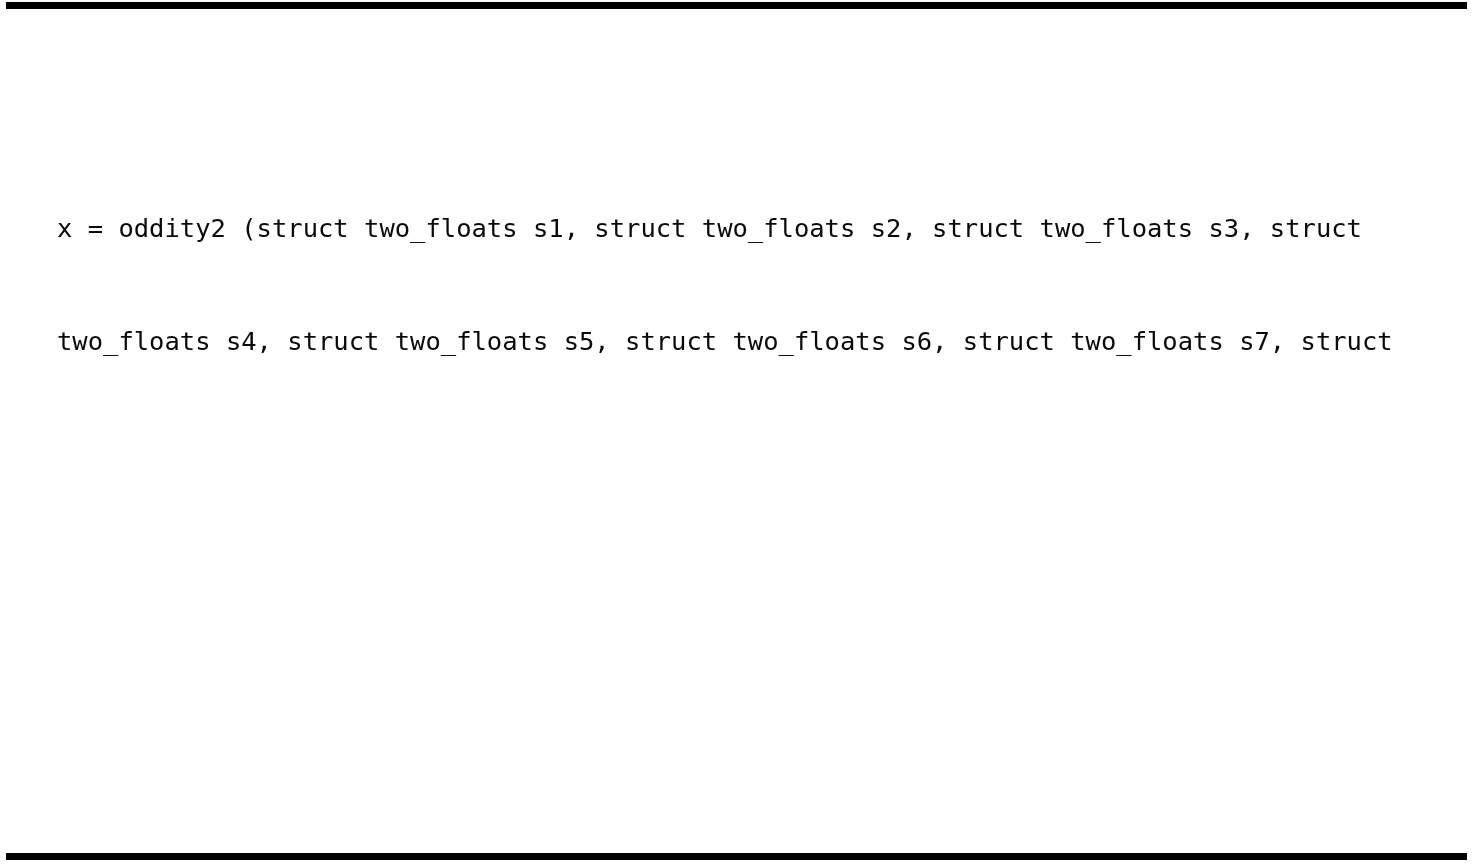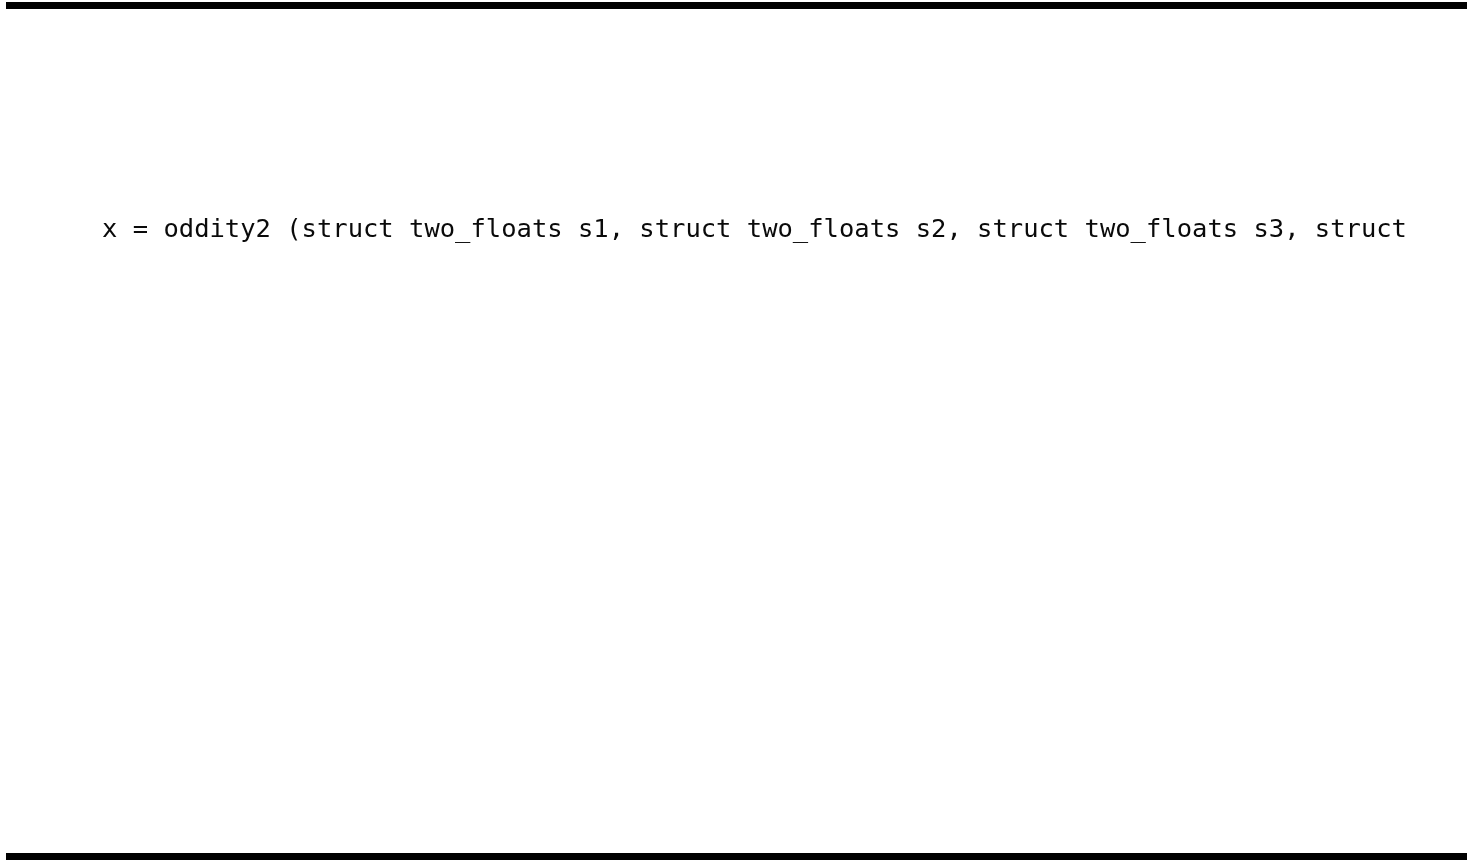--- a/index.html
+++ b/index.html
@@ -27,32 +27,33 @@
 
   .content {
     position: absolute;
     left: 57px;
     top: 22px;
     right: 20px;
     font-size: 25.5px;
     line-height: 37.6px;
     white-space: pre;
   }
-  .sig-line { height: 37.6px; text-align: center; }
+  .sig-line { height: 37.6px; }
   .spacer   { height: 37.6px; }
 </style>
 </head>
 <body>
 
 <div class="rule top"></div>
 
 <div class="content">
 
   <div>
     <div class="sig-line">x = oddity2 (struct two_floats s1, struct two_floats s2, struct two_floats s3, struct</div>
+    <div class="sig-line">two_floats s4, struct two_floats s5, struct two_floats s6, struct two_floats s7, struct</div>
   </div>
 
   <div class="spacer"></div>
 
   <div>
 
     
 
     
     

